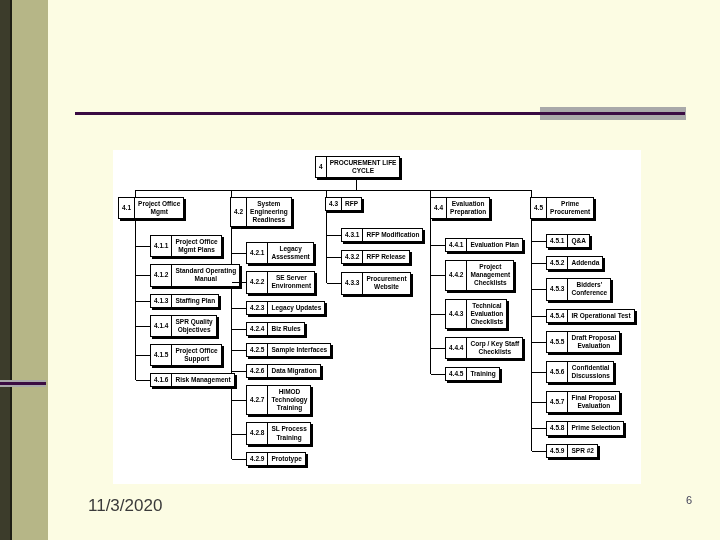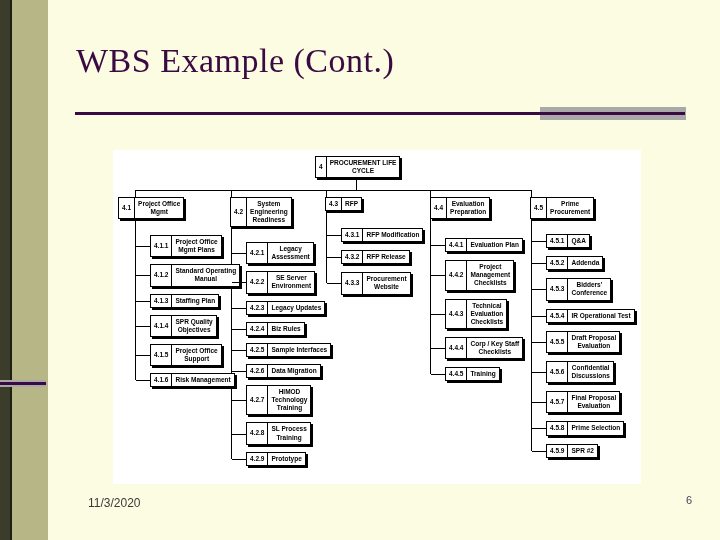--- a/index.html
+++ b/index.html
@@ -27,32 +27,31 @@
         border:1px solid var(--ink);box-shadow:2px 2px 0 var(--ink);width:max-content;z-index:2;}
   .node .num{display:flex;align-items:center;justify-content:center;padding:1px 3px;
              border-right:1px solid var(--ink);font-size:6.5px;font-weight:bold;line-height:1.25;}
   .node .lbl{display:flex;align-items:center;justify-content:center;padding:2px 3px;
              font-size:6.5px;font-weight:bold;line-height:1.25;text-align:center;white-space:pre-line;}
   .col-children{position:absolute;display:flex;flex-direction:column;align-items:flex-start;}
   .col-children .node{position:relative;}
   .col-children .node::before{content:"";position:absolute;left:-15px;top:50%;width:14px;height:0;
              border-top:1px solid var(--ink);}
   
-  .date{position:absolute;left:88px;top:496px;font-size:12px;color:#3A3A3A;}
+  .date{position:absolute;left:88px;top:496px;font-size:17px;color:#3A3A3A;}
   .pagenum{position:absolute;left:686px;top:494px;font-size:11px;color:#44445A;}
 </style>
 </head>
 <body>
 
 <div class="slide">
   <div class="edge-dark"></div>
   <div class="edge-line"></div>
   <div class="side-bar"></div>
 
-  <div class="title">WBS Example (Cont.)</div>
   <div class="rule-gray"></div>
   <div class="rule"></div>
   <div class="accent2-gray"></div>
   <div class="accent2"></div>
 
   <div class="panel">
     <div class="hline" id="connector" style="left:22px;top:40px;width:397px;"></div>
     <div class="vline" style="left:243px;top:26px;height:14px;"></div>
     <div class="node" id="rootNode" style="left:202px;top:6px;">
       <span class="num">4</span>

